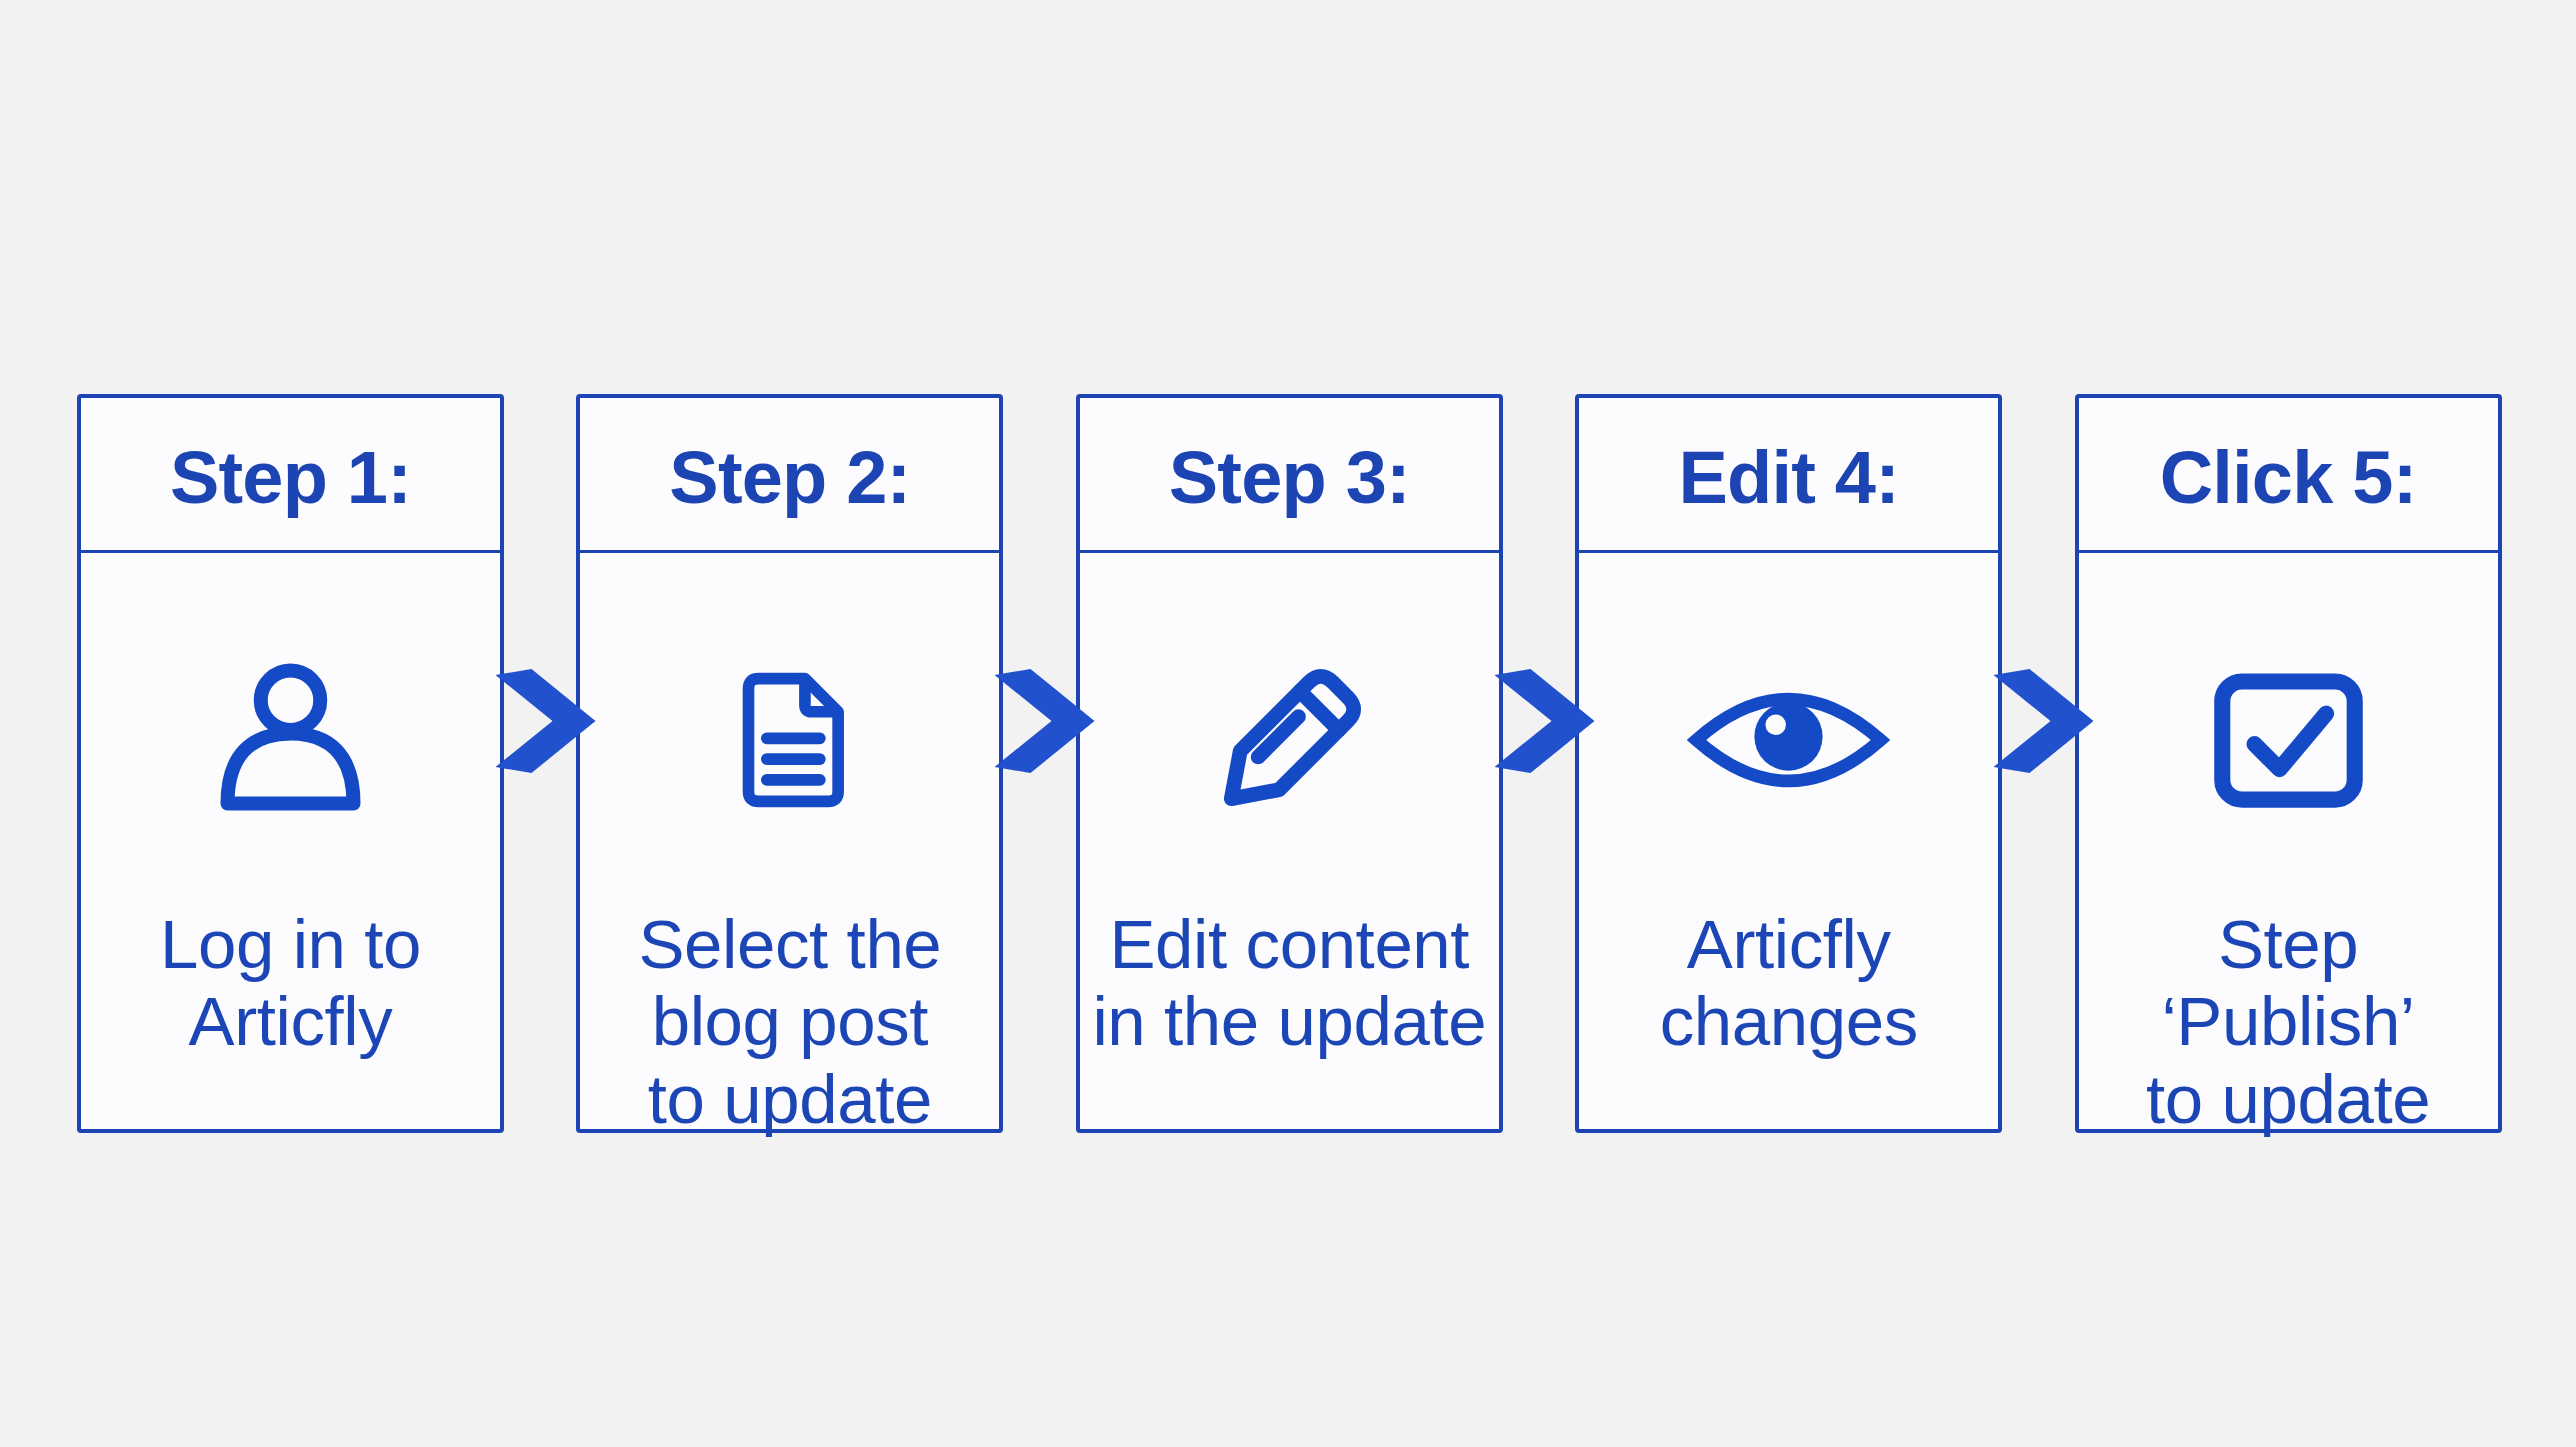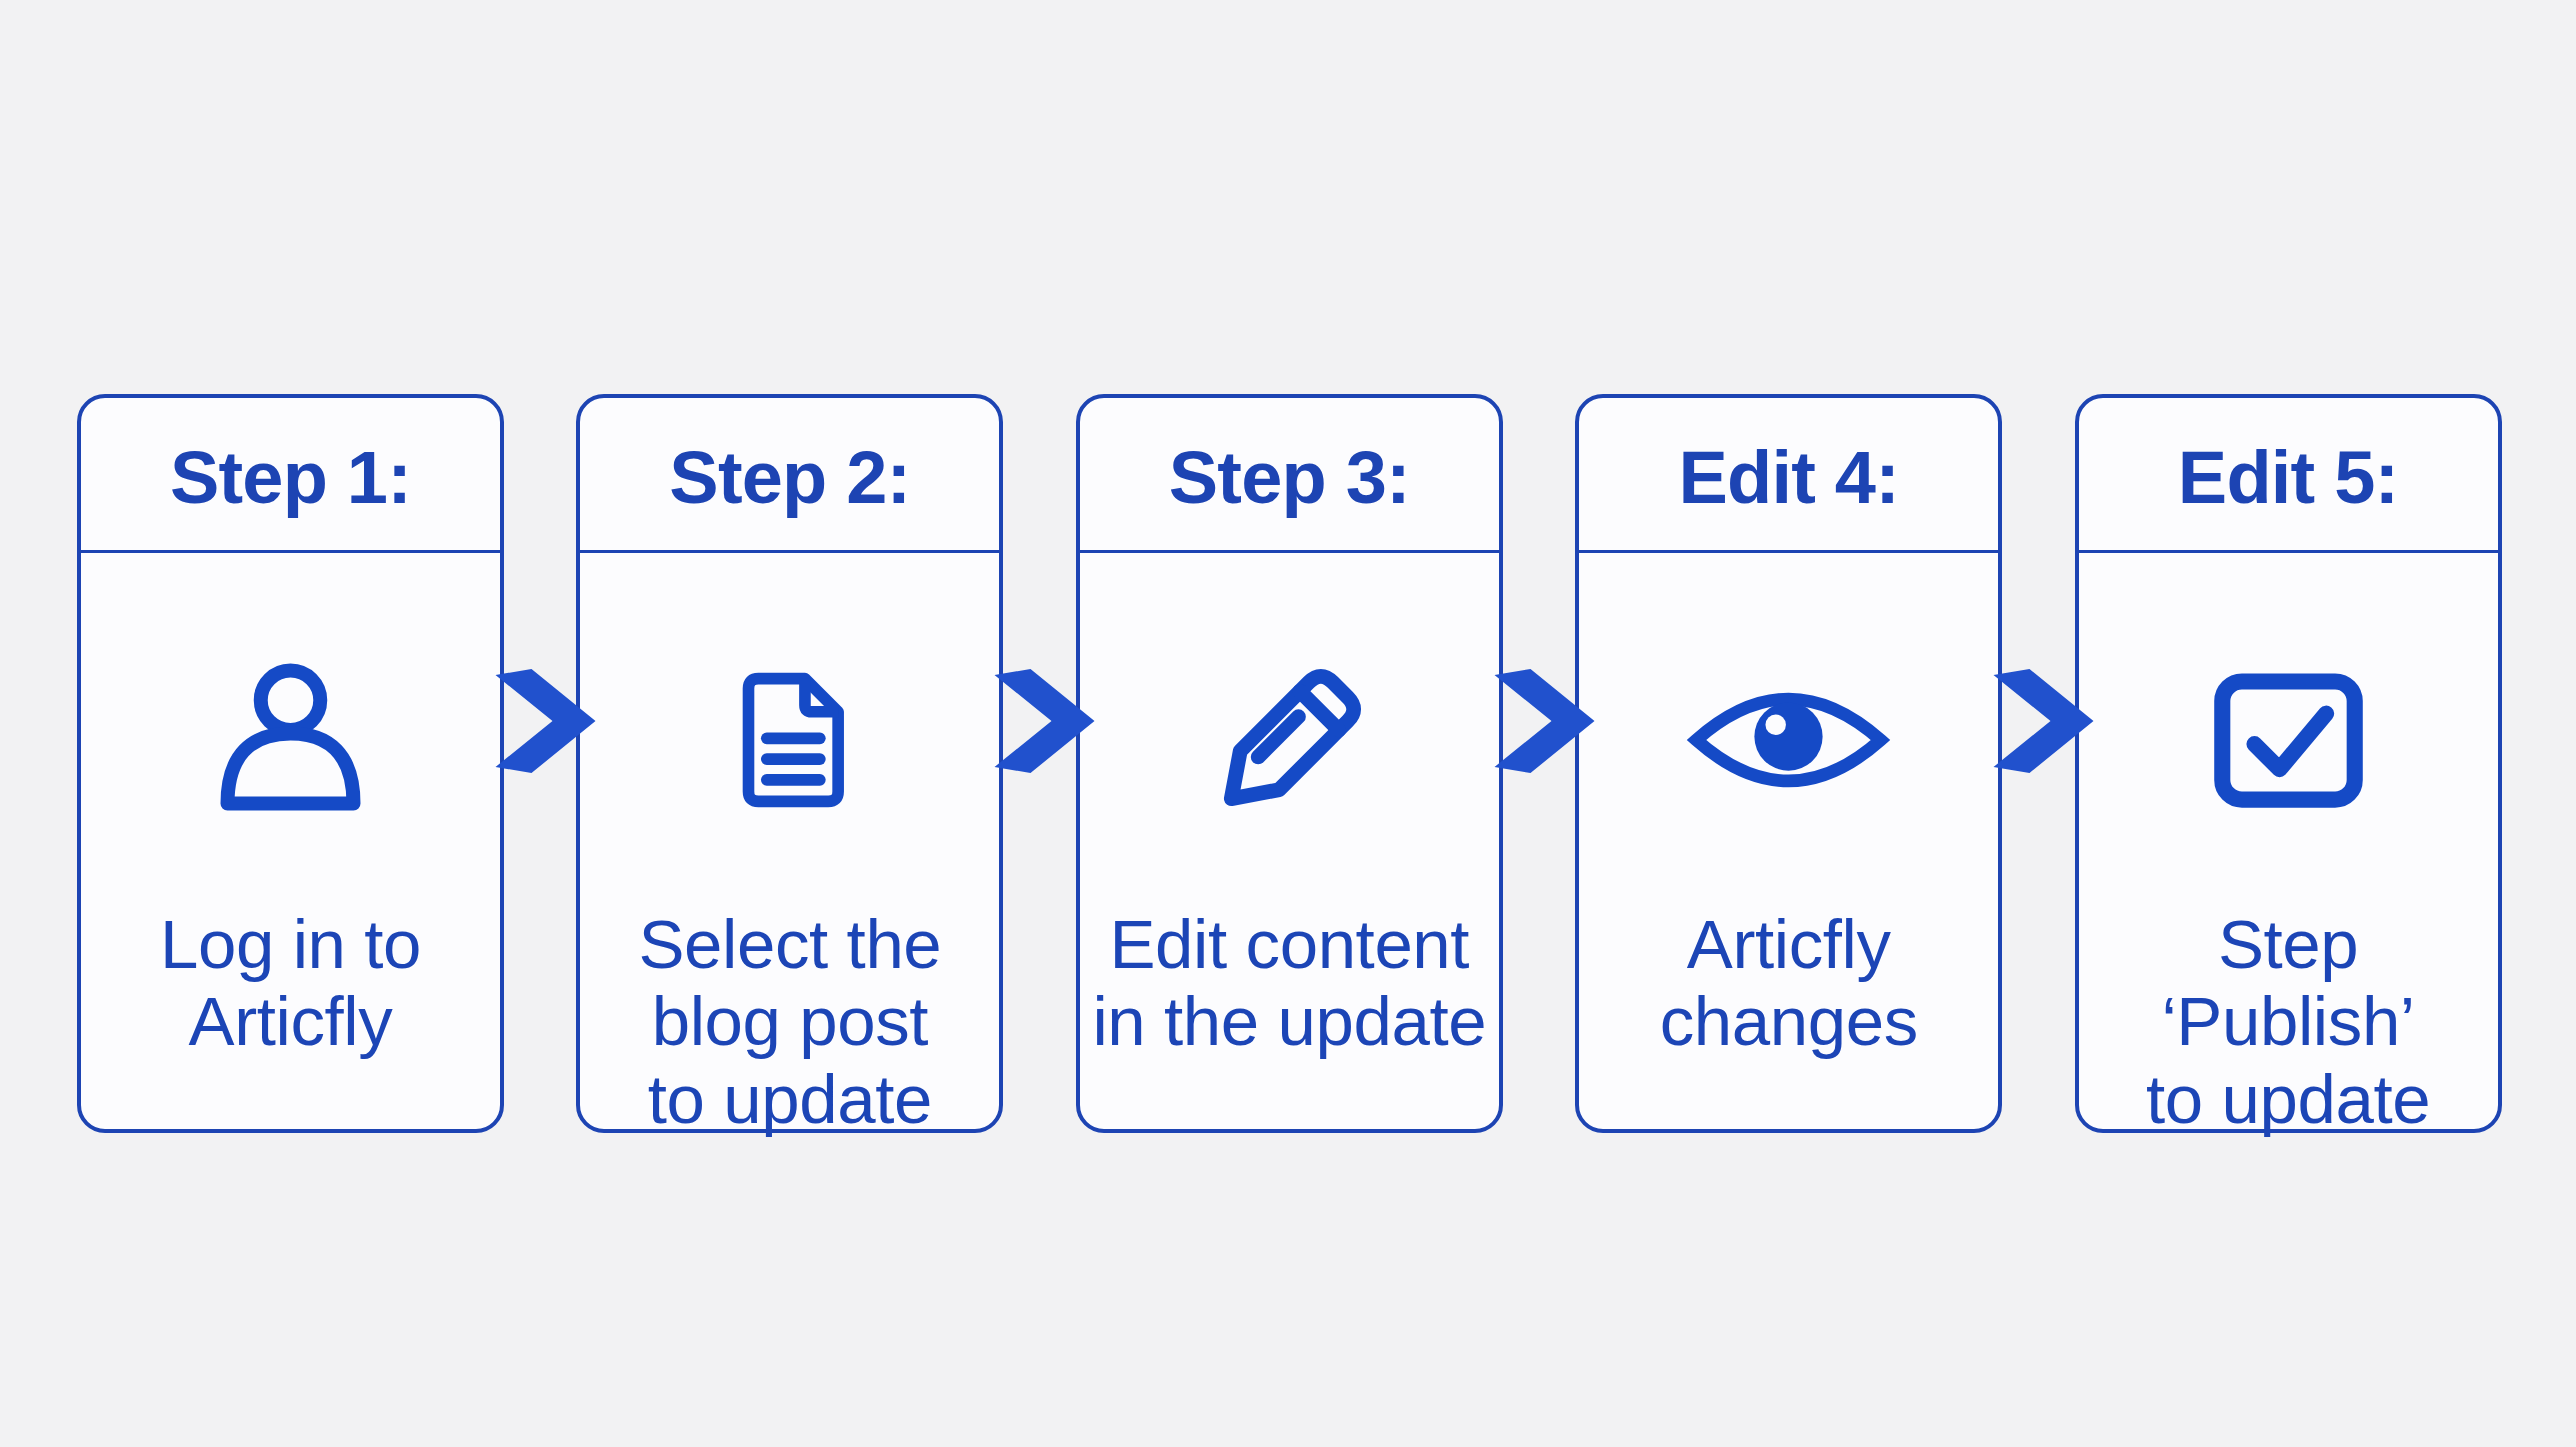--- a/index.html
+++ b/index.html
@@ -18,21 +18,21 @@
   }
   .flow{
     position:absolute;left:77px;top:394px;
     display:flex;align-items:flex-start;
   }
   .card{
     box-sizing:border-box;
     width:427px;height:739px;flex:0 0 427px;
     background:var(--card-fill);
     border:4.5px solid var(--accent-blue);
-    border-radius:28px;
+    border-radius:4px;
     display:flex;flex-direction:column;
     position:relative;z-index:1;
   }
   .card-header{
     height:155px;flex:0 0 155px;
     border-bottom:3.8px solid var(--accent-blue);
     display:flex;align-items:center;justify-content:center;
     padding-top:7.5px;box-sizing:border-box;
   }
   .card-title{
@@ -162,21 +162,21 @@
   </section>
 
   <div class="arrow">
     <svg viewBox="0 0 100 104">
       <polygon points="0,6 36,0 100,52 36,104 0,98 57,52"></polygon>
     </svg>
   </div>
 
   <section class="card">
     <header class="card-header">
-      <h2 class="card-title">Edit 5:</h2>
+      <h2 class="card-title">Click 5:</h2>
     </header>
     <div class="card-body">
       <div class="icon-area">
         <svg class="icon" width="179" height="179" viewBox="0 0 100 100" stroke-width="9" stroke-linejoin="round">
           <rect x="13" y="17" width="74" height="66" rx="11"></rect>
           <polyline points="31,52 45,66 71,35" stroke-linecap="round"></polyline>
         </svg>
       </div>
       <p class="caption">Step
 ‘Publish’

